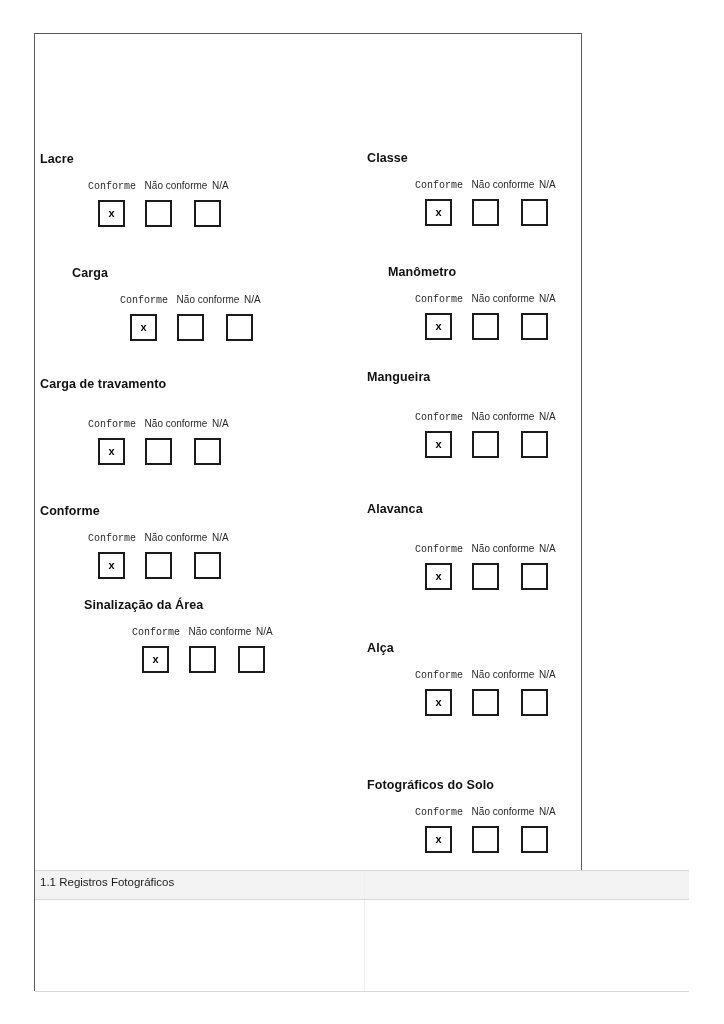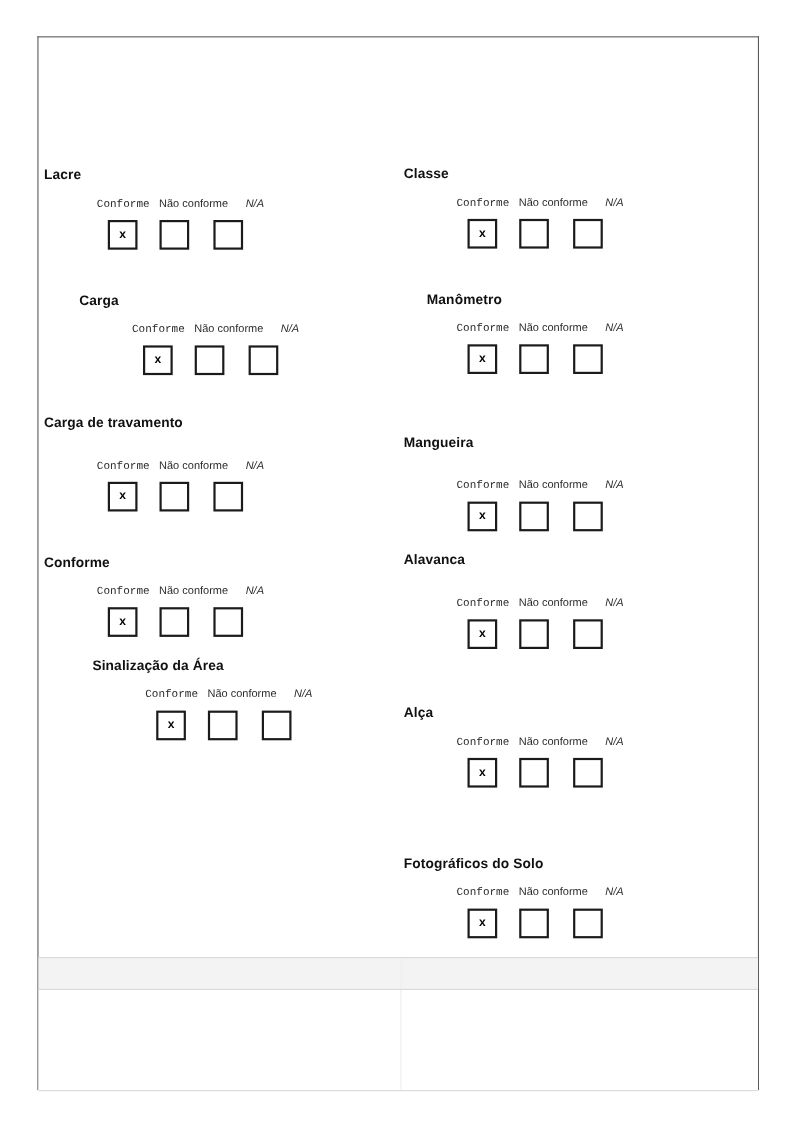--- a/index.html
+++ b/index.html
@@ -13,21 +13,21 @@
     font-family: "Liberation Sans", sans-serif;
     -webkit-font-smoothing: antialiased;
     overflow: hidden;
   }
 
   
   #page-sheet {
     position: absolute;
     left: 34px;
     top: 33px;
-    width: 656px;      
+    width: 548px;      
     height: 958px;     
     box-sizing: border-box;
     border: 1px solid #5b5b5b;
     border-bottom: none;
     background: #ffffff;
   }
 
   
   #checklist {
     position: absolute;
@@ -57,21 +57,21 @@
 
   .opt-labels {
     font-size: 10px;
     color: #2a2a2a;
     line-height: 12px;
     white-space: nowrap;
   }
   .opt-labels span { display: inline-block; }
   .lbl-conforme    { width: 56px; text-align: center; font-family: Liberation Mono, monospace; }
   .lbl-naoconforme { width: 72px; text-align: center; }
-  .lbl-na          { width: 28px; text-align: right; font-style: italic; }
+  .lbl-na          { width: 28px; text-align: left; }
 
   .boxes {
     margin-top: 7px;
     white-space: nowrap;
     font-size: 0;
   }
   .cbox {
     display: inline-block;
     width: 27px;
     height: 27px;
@@ -230,21 +230,21 @@
       <div class="opts" style="left:44px; top:28px;">
         <div class="opt-labels">
           <span class="lbl-conforme">Conforme</span><span class="lbl-naoconforme">Não conforme</span><span class="lbl-na">N/A</span>
         </div>
         <div class="boxes">
           <span class="cbox b1">x</span><span class="cbox b2"></span><span class="cbox b3"></span>
         </div>
       </div>
     </div>
 
-    <div class="check-group" style="left:332px; top:361px;">
+    <div class="check-group" style="left:332px; top:336px;">
       <div class="group-title">Mangueira</div>
       <div class="opts" style="left:44px; top:41px;">
         <div class="opt-labels">
           <span class="lbl-conforme">Conforme</span><span class="lbl-naoconforme">Não conforme</span><span class="lbl-na">N/A</span>
         </div>
         <div class="boxes">
           <span class="cbox b1">x</span><span class="cbox b2"></span><span class="cbox b3"></span>
         </div>
       </div>
     </div>
@@ -282,20 +282,21 @@
         <div class="boxes">
           <span class="cbox b1">x</span><span class="cbox b2"></span><span class="cbox b3"></span>
         </div>
       </div>
     </div>
 
   </div>
 
   <div id="photo-table">
     <div class="tbl-header">
+      <div class="hdr-cell-left">1.1 Registros Fotográficos</div>
       <div class="hdr-cell-right"></div>
     </div>
     <div class="tbl-body">
       <div class="body-cell-left"></div>
       <div class="body-cell-right"></div>
     </div>
   </div>
 
 </div>
 

